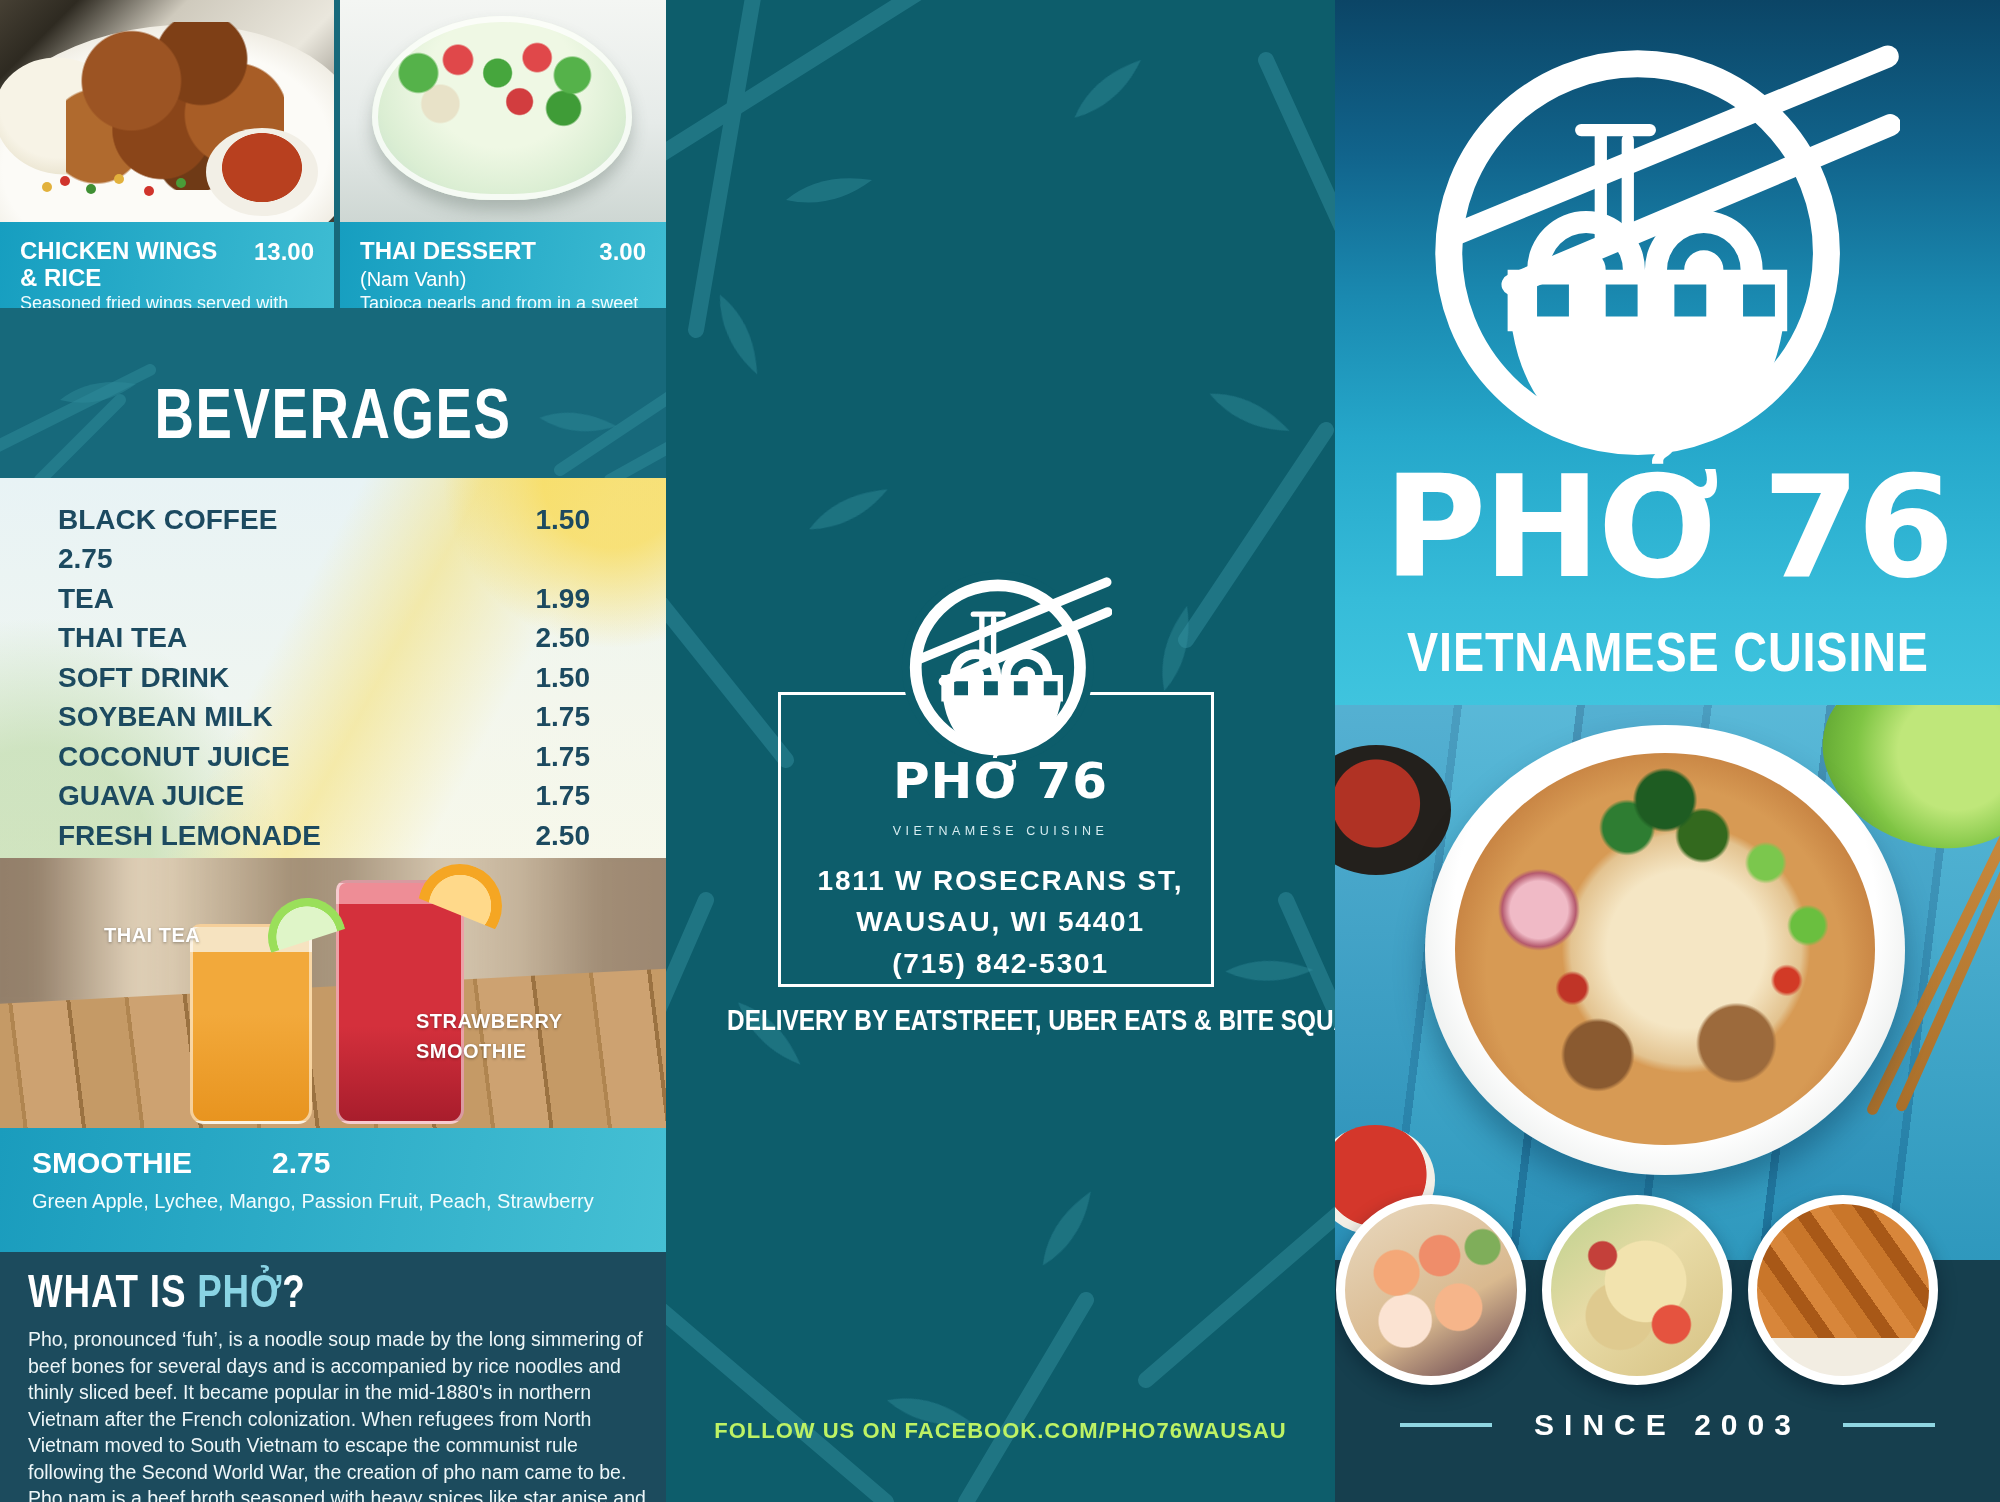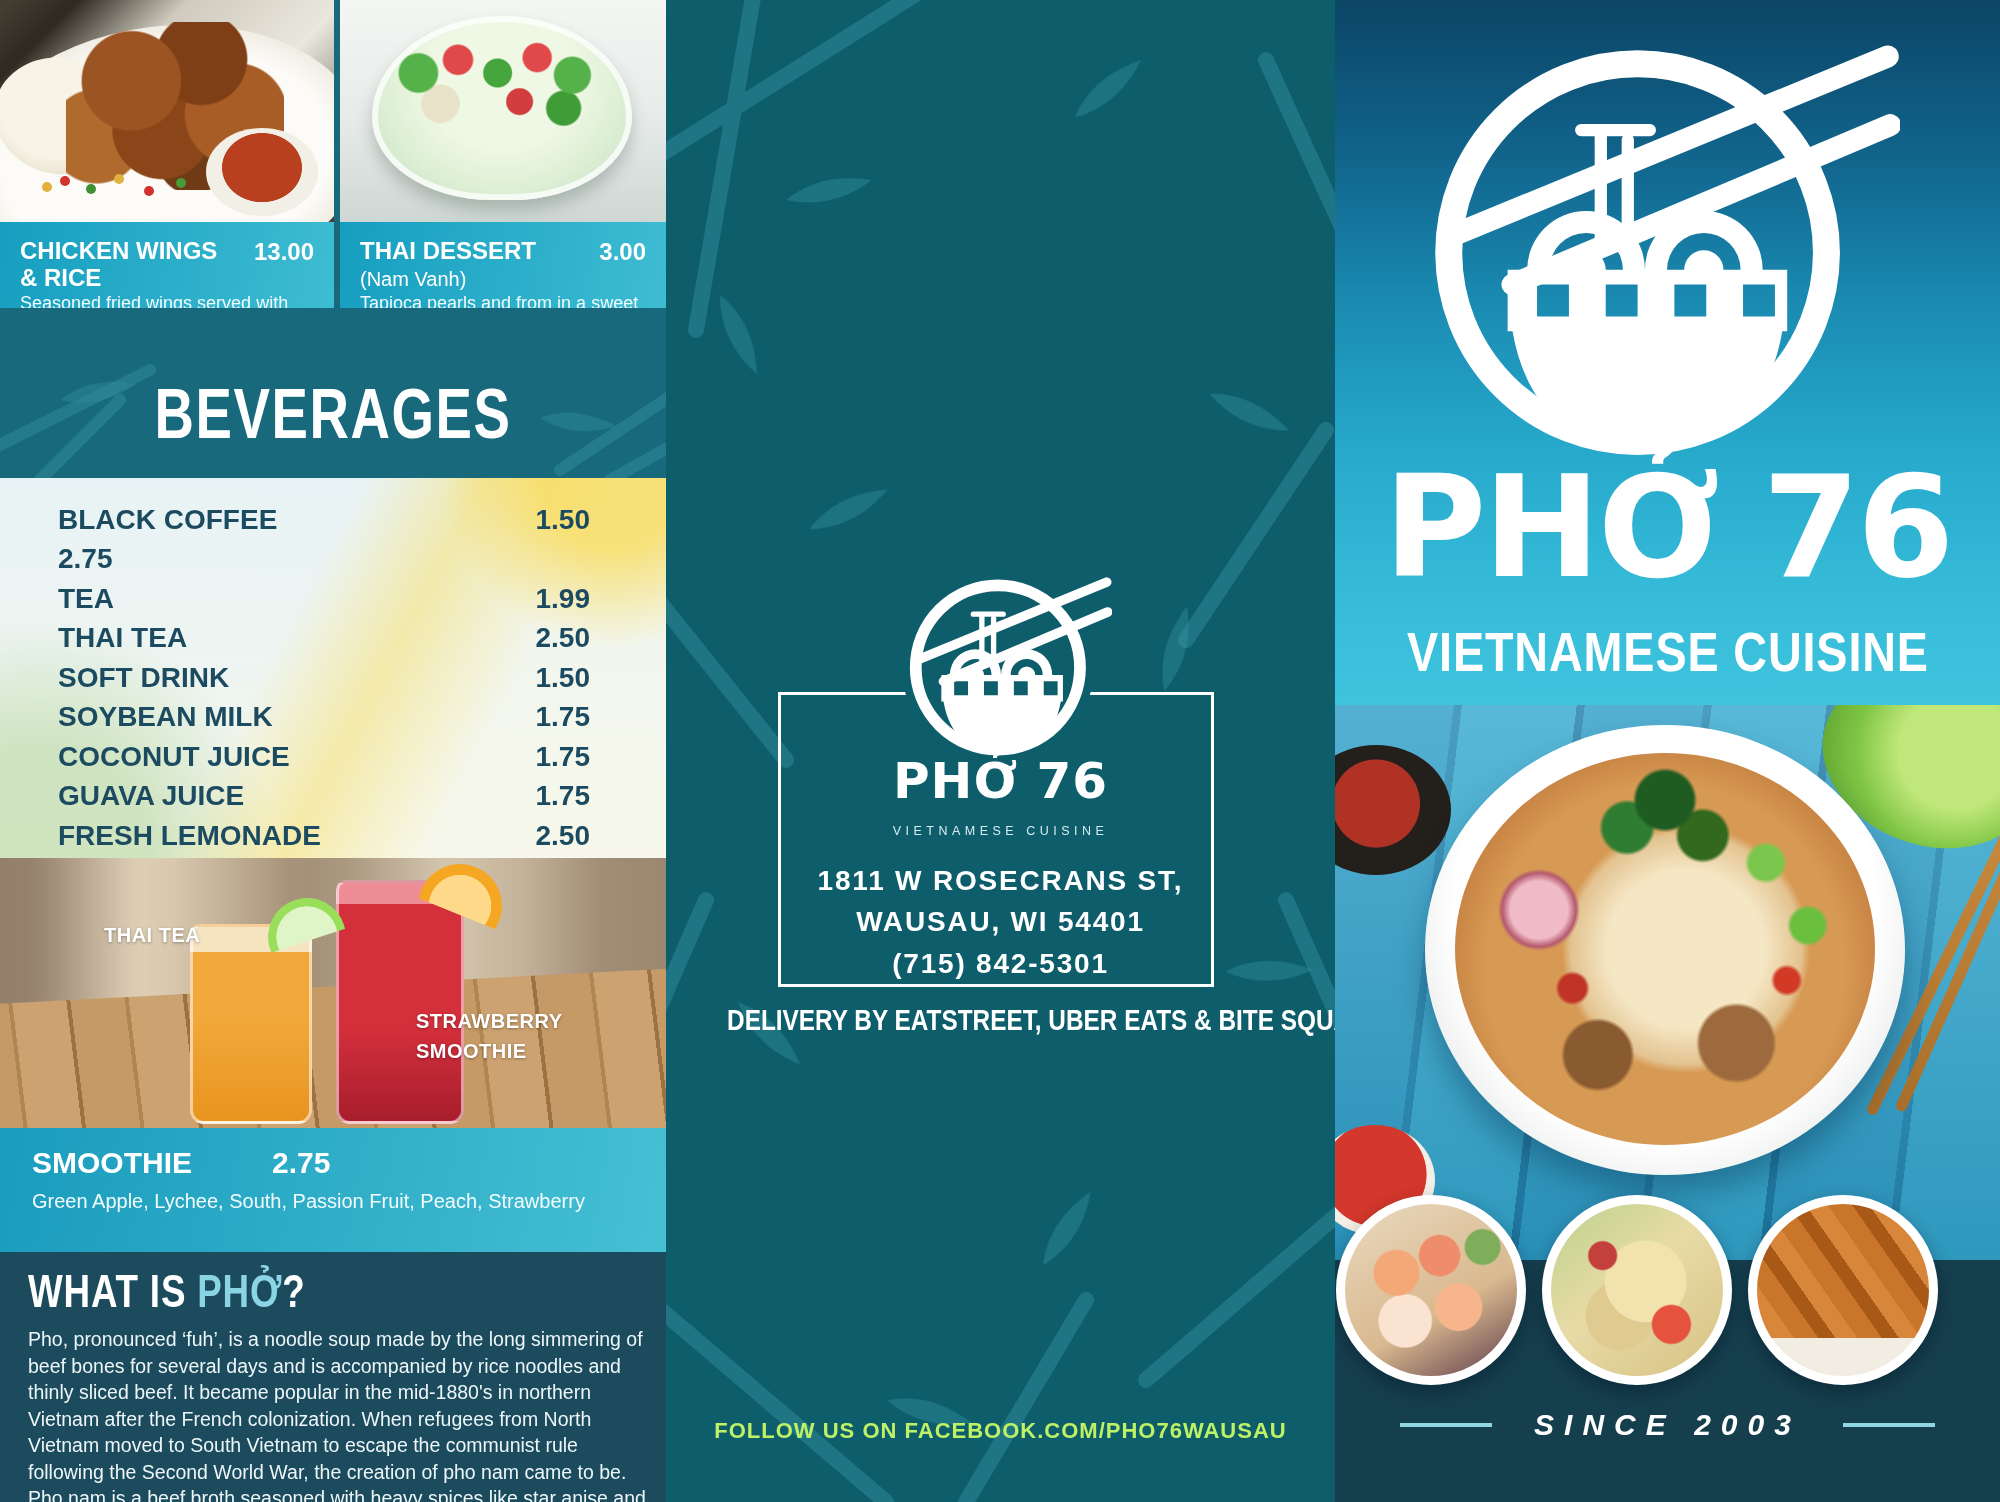--- a/index.html
+++ b/index.html
@@ -168,21 +168,21 @@
   .circ2{left:207px;background:
     radial-gradient(circle at 70% 70%,#e5533f 0 11%,transparent 12%),
     radial-gradient(circle at 30% 30%,#c4403a 0 8%,transparent 9%),
     radial-gradient(circle at 55% 45%,#f2e3ae 0 30%,transparent 31%),
     radial-gradient(circle at 40% 65%,#dfca8f 0 22%,transparent 23%),
     linear-gradient(140deg,#bcd18d 0%,#e8dba6 45%,#d6c183 100%);}
   .circ3{left:413px;background:
     linear-gradient(0deg,#f2ede2 0 22%,transparent 22%),
     repeating-linear-gradient(55deg,#c9762a 0 20px,#a85817 20px 34px,#d8863a 34px 52px);}
   .since-row{position:absolute;left:0;top:1408px;width:100%;display:flex;align-items:center;
-    justify-content:center;gap:42px;z-index:6;font-style:italic;}
+    justify-content:center;gap:42px;z-index:6;}
   .since-line{width:92px;height:4px;background:#8fd6e2;}
   .since-text{color:#fff;font-size:30px;font-weight:bold;letter-spacing:10px;}
 </style>
 </head>
 <body>
 
 <div id="poster">
 
   <section class="panel-left">
 
@@ -289,21 +289,21 @@
         <span>STRAWBERRY</span><br>
         <span>SMOOTHIE</span>
       </div>
     </div>
 
     <div class="smoothie-band">
       <div class="sm-row">
         <span class="sm-name">SMOOTHIE</span>
         <span class="sm-price">2.75</span>
       </div>
-      <div class="sm-desc">Green Apple, Lychee, South, Passion Fruit, Peach, Strawberry</div>
+      <div class="sm-desc">Green Apple, Lychee, Mango, Passion Fruit, Peach, Strawberry</div>
     </div>
 
     <div class="what-pho">
       <h2 class="wp-title">
         <span>WHAT IS</span>
         <span class="hl">PHỞ</span><span>?</span>
       </h2>
       <p class="wp-body">Pho, pronounced ‘fuh’, is a noodle soup made by the long simmering of beef bones for several days and is accompanied by rice noodles and thinly sliced beef. It became popular in the mid-1880's in northern Vietnam after the French colonization. When refugees from North Vietnam moved to South Vietnam to escape the communist rule following the Second World War, the creation of pho nam came to be. Pho nam is a beef broth seasoned with heavy spices like star anise and cinnamon, and is garnished with fresh herbs.</p>
     </div>
   </section>

